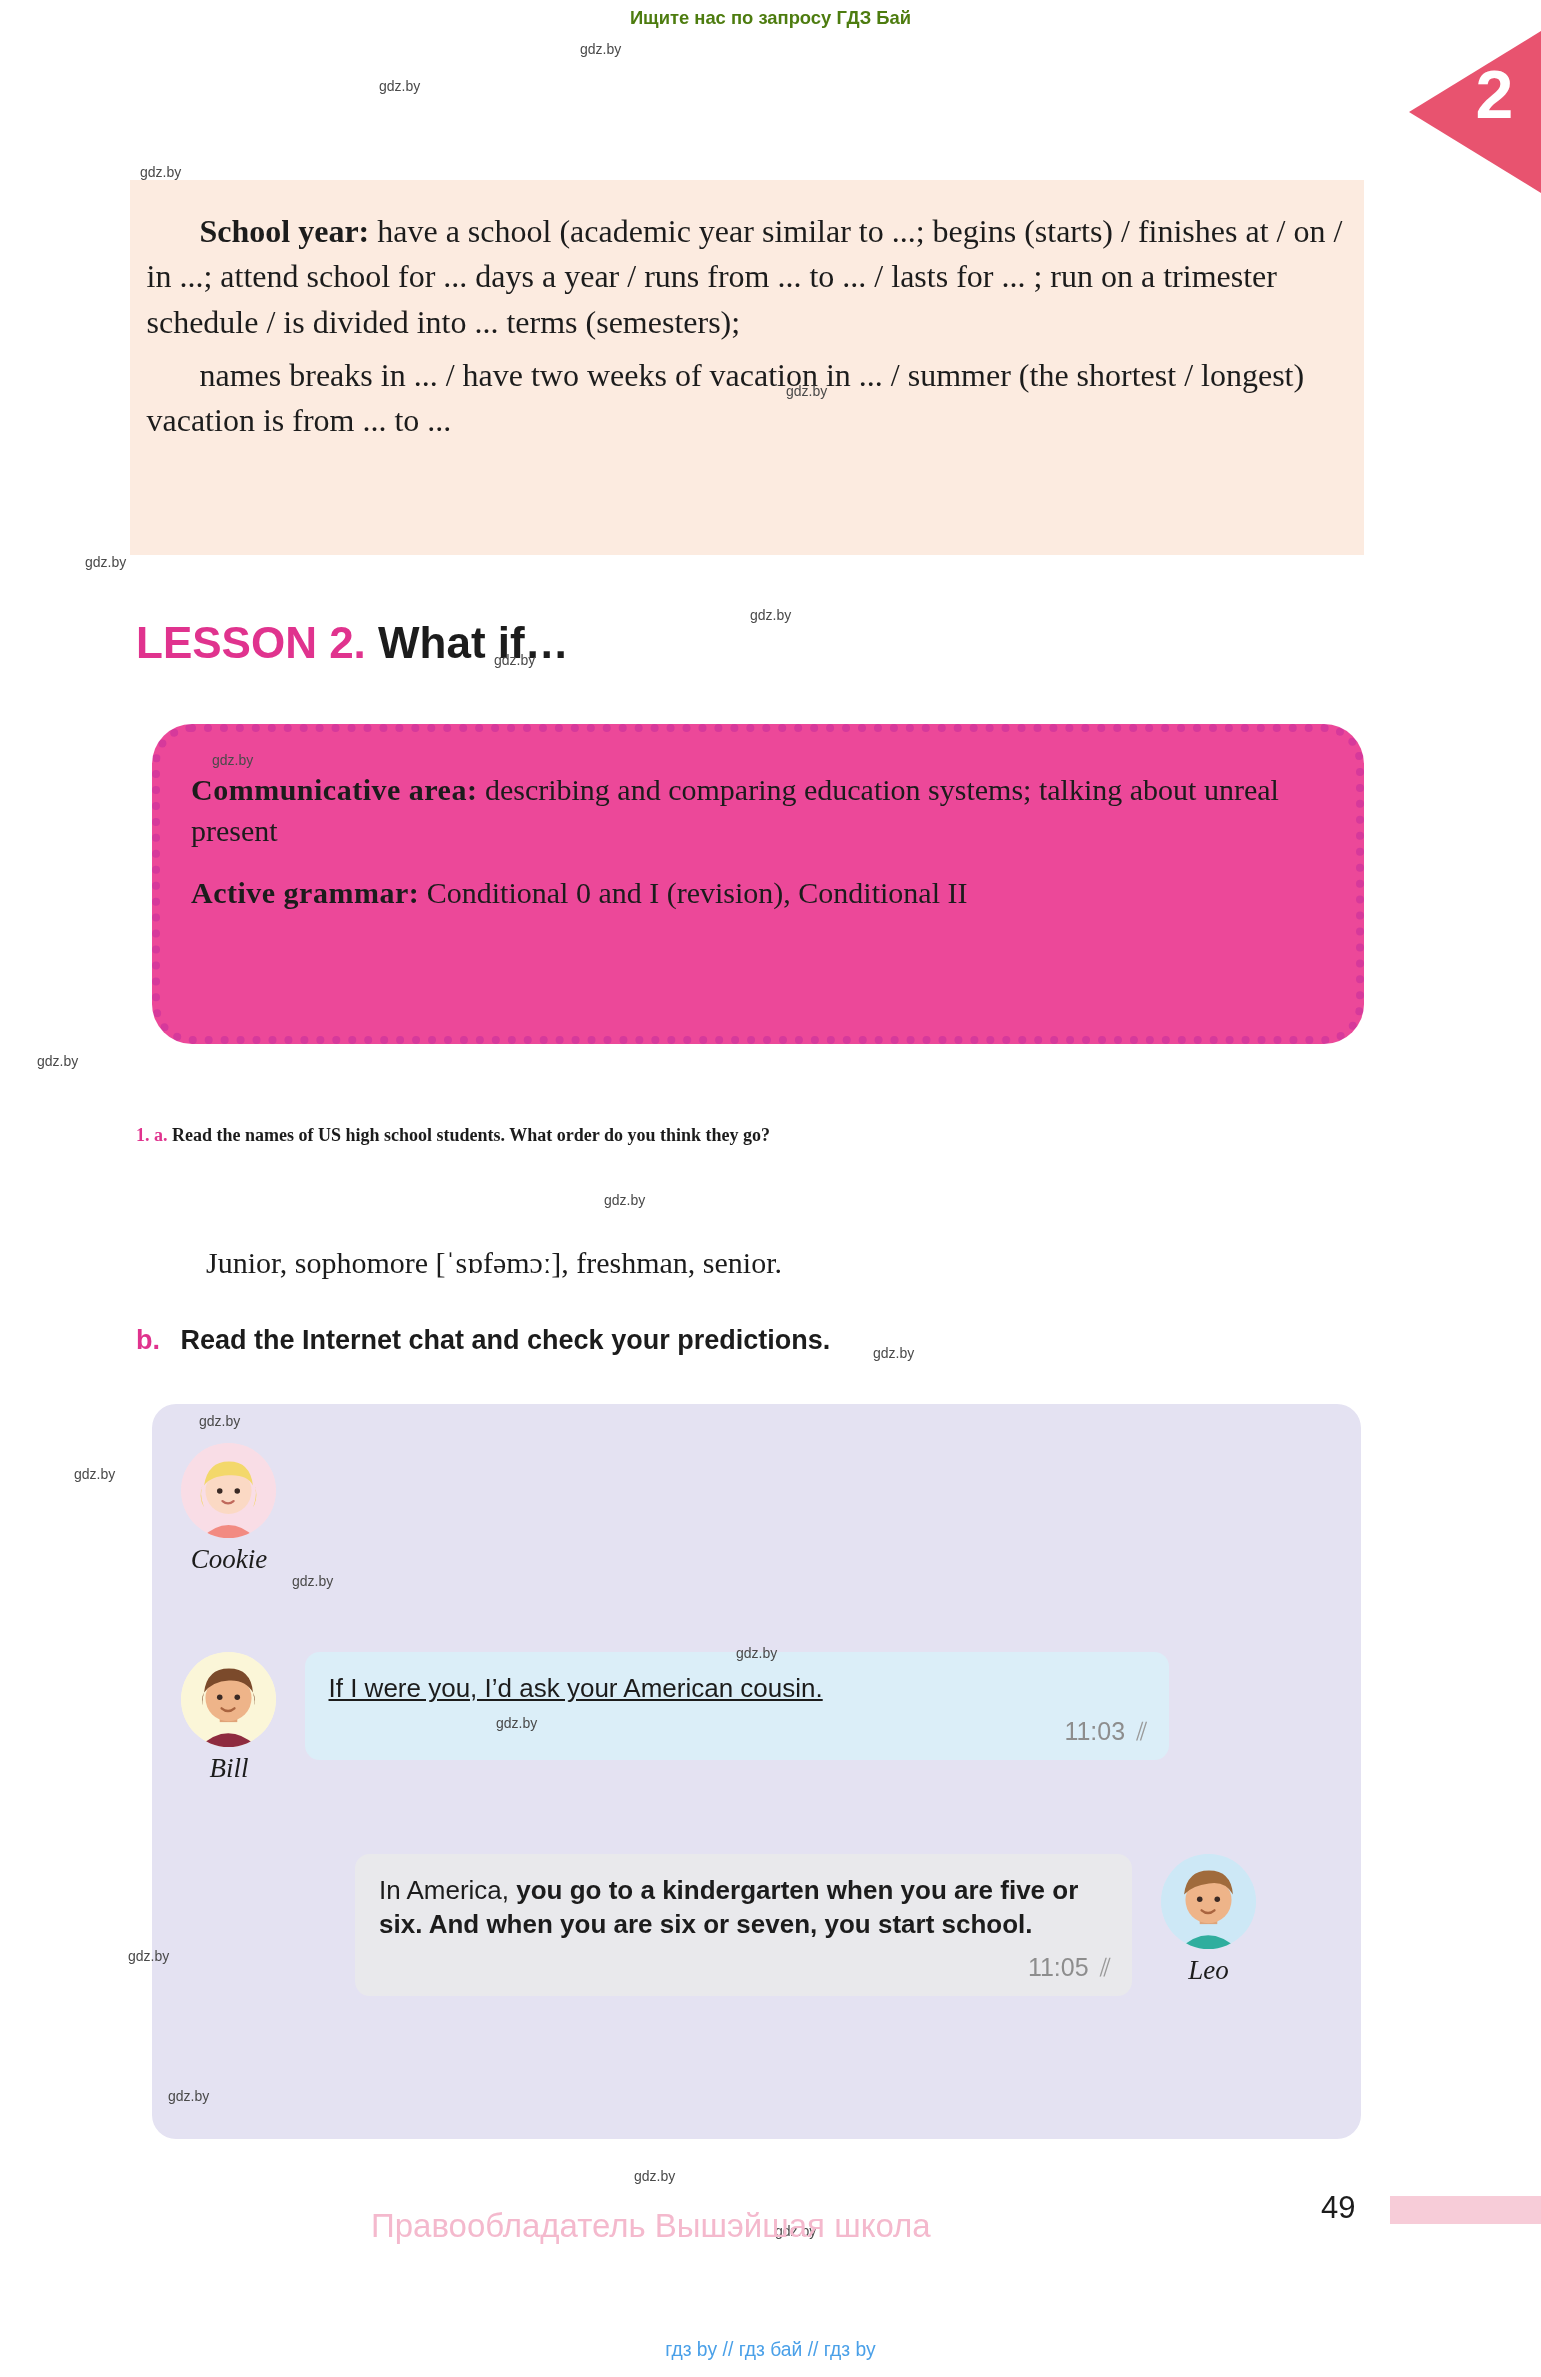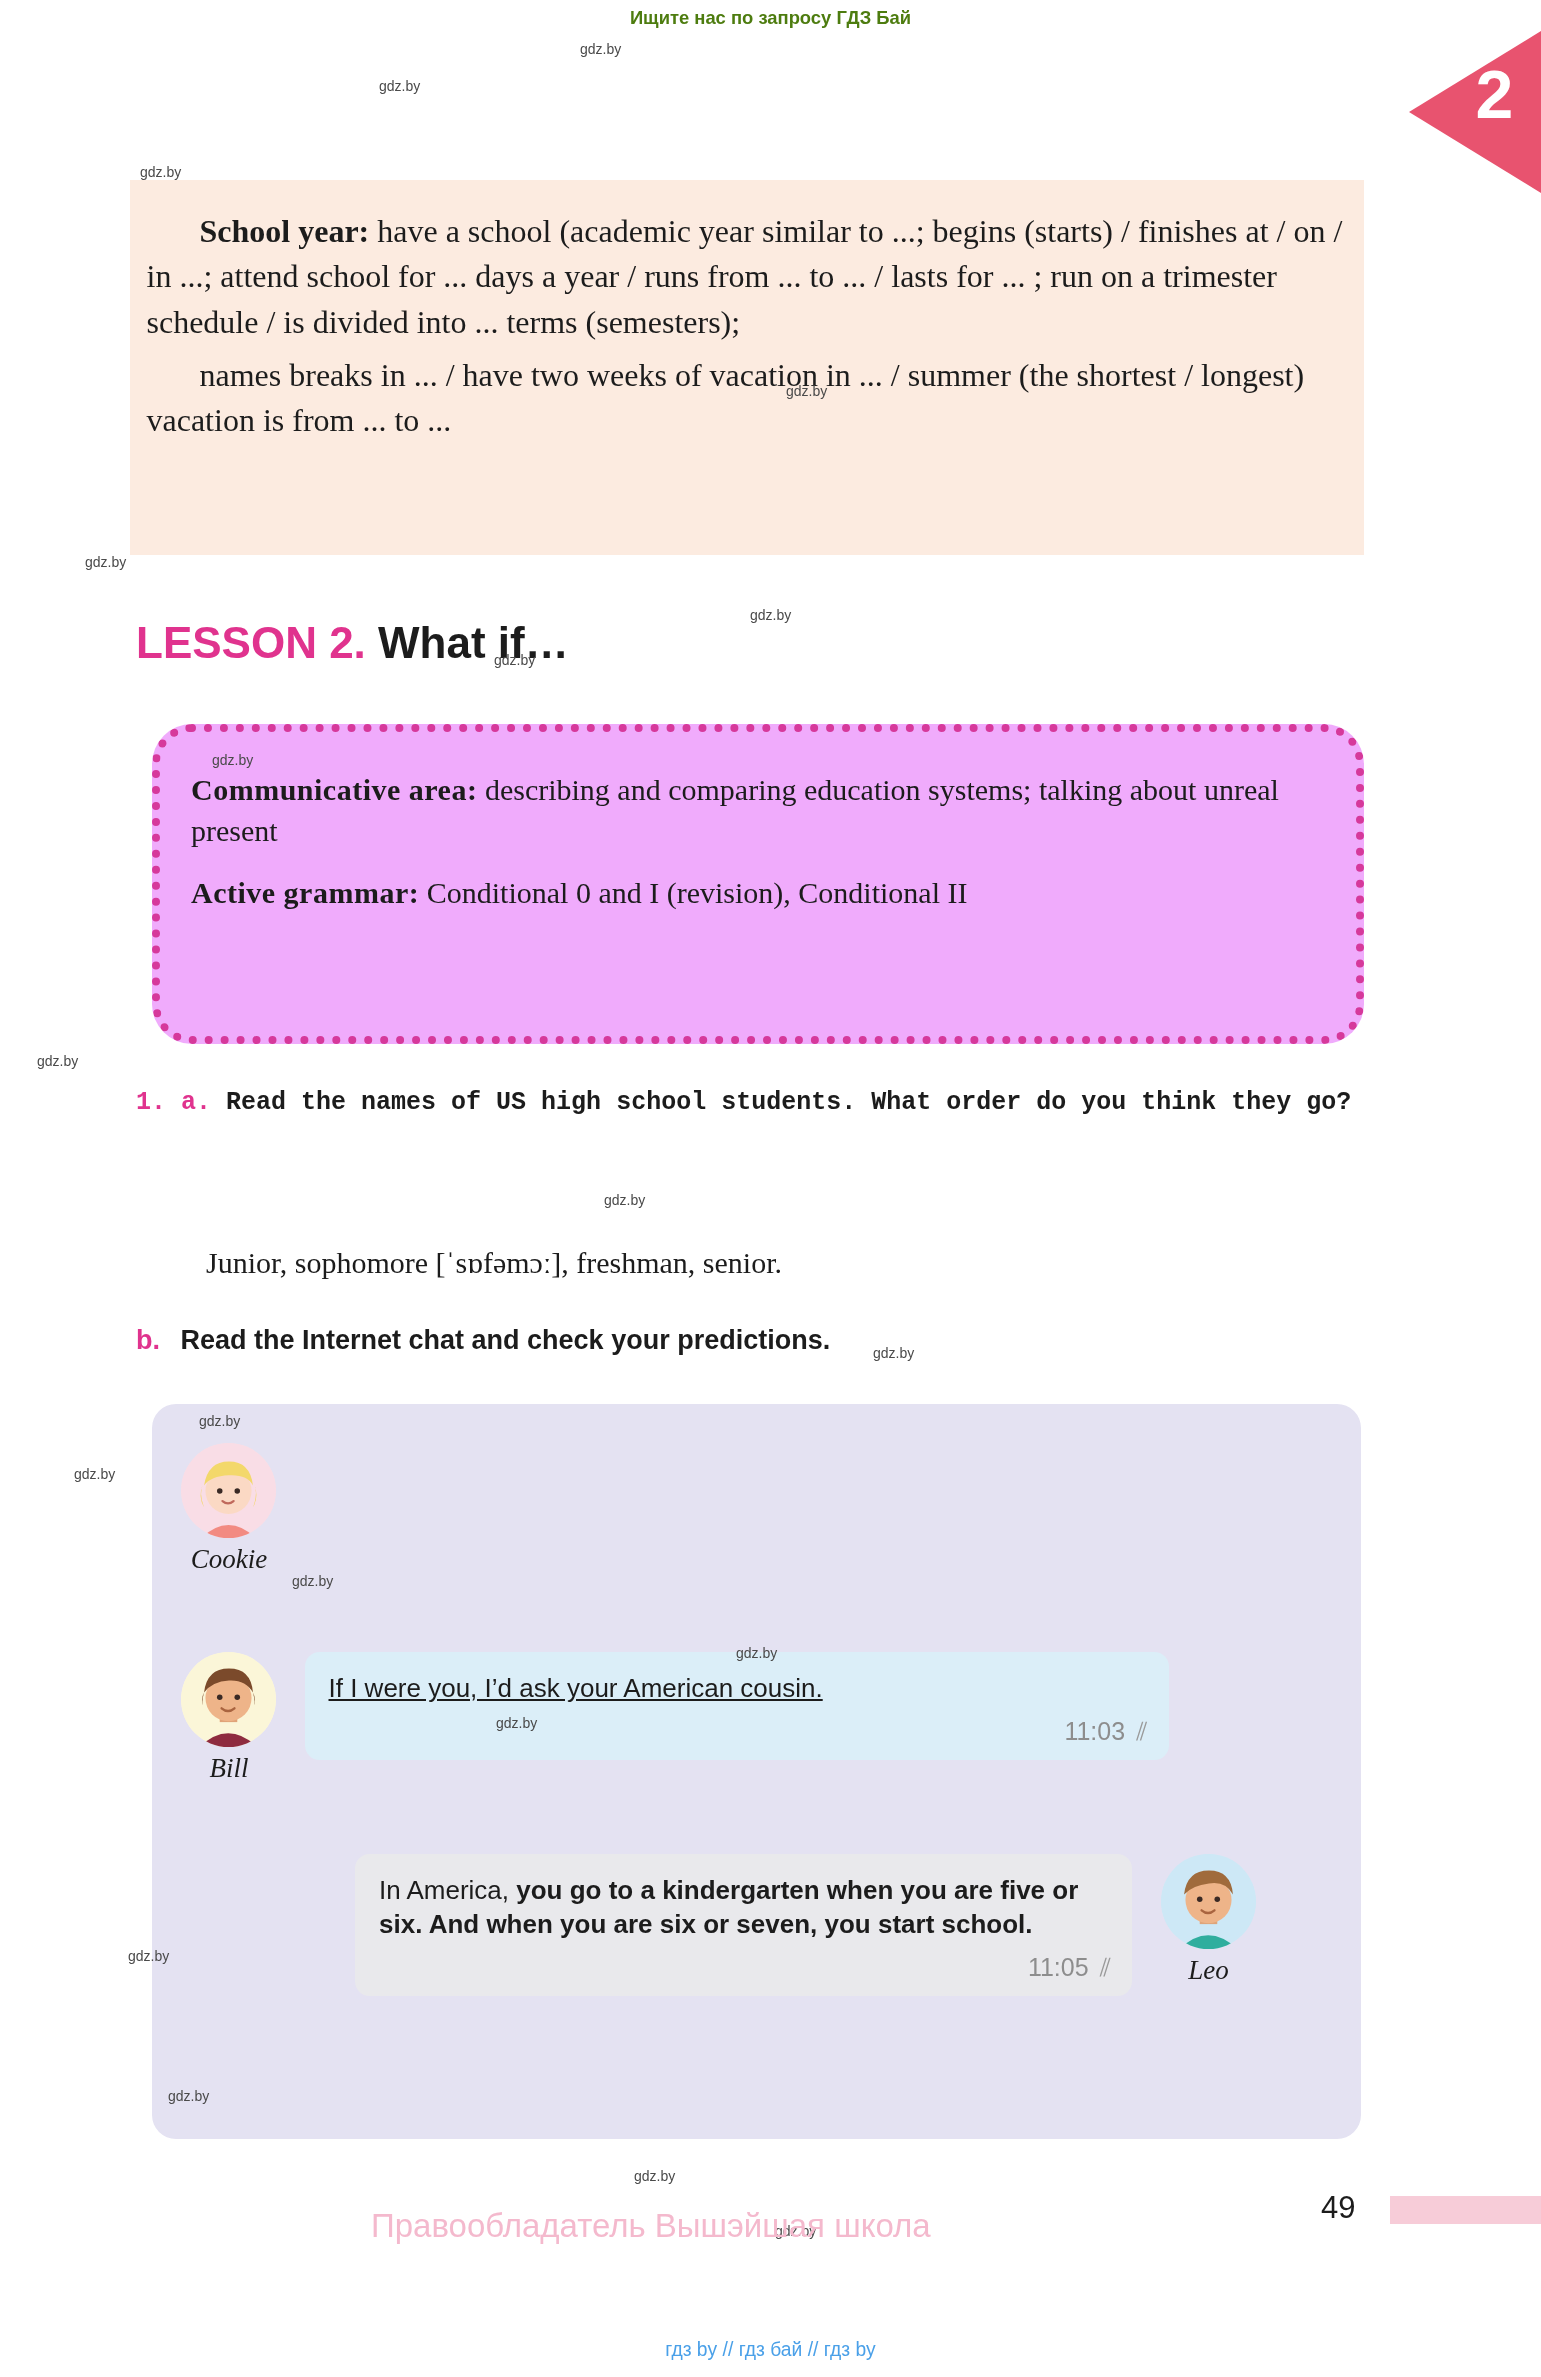--- a/index.html
+++ b/index.html
@@ -126,21 +126,21 @@
     color: #e0338e;
   }
 
   
   .dotted-box {
     position: absolute;
     left: 152px;
     top: 724px;
     width: 1212px;
     height: 320px;
-    background: #f0abfc;
+    background: #ec4899;
     border: 8.3px dotted #d6399b;
     border-radius: 40px;
     box-sizing: border-box;
     z-index: 4;
   }
   .dotted-box p {
     margin: 0;
     font-family: "Liberation Serif", serif;
     font-size: 30px;
     line-height: 1.38;
@@ -148,27 +148,27 @@
     padding: 0 31px;
   }
   .dotted-box .d1 { padding-top: 37px; }
   .dotted-box .d2 { padding-top: 20px; }
   .dotted-box b { font-weight: bold; letter-spacing: 0.5px; }
 
   
   .ex1 {
     position: absolute;
     left: 136px;
-    top: 1086px;
+    top: 1123px;
     width: 1231px;
-    font-size: 25px;
+    font-size: 18px;
     font-weight: bold;
     color: #1c1c1c;
     line-height: 1.35;
-    font-family: Liberation Mono, monospace;
+    font-family: Liberation Serif, serif;
     z-index: 6;
   }
   .ex1 .num { color: #e0338e; }
   .ex1 .lt { color: #1c1c1c; }
 
   .ex1-words {
     position: absolute;
     left: 206px;
     top: 1246px;
     font-family: "Liberation Serif", serif;

